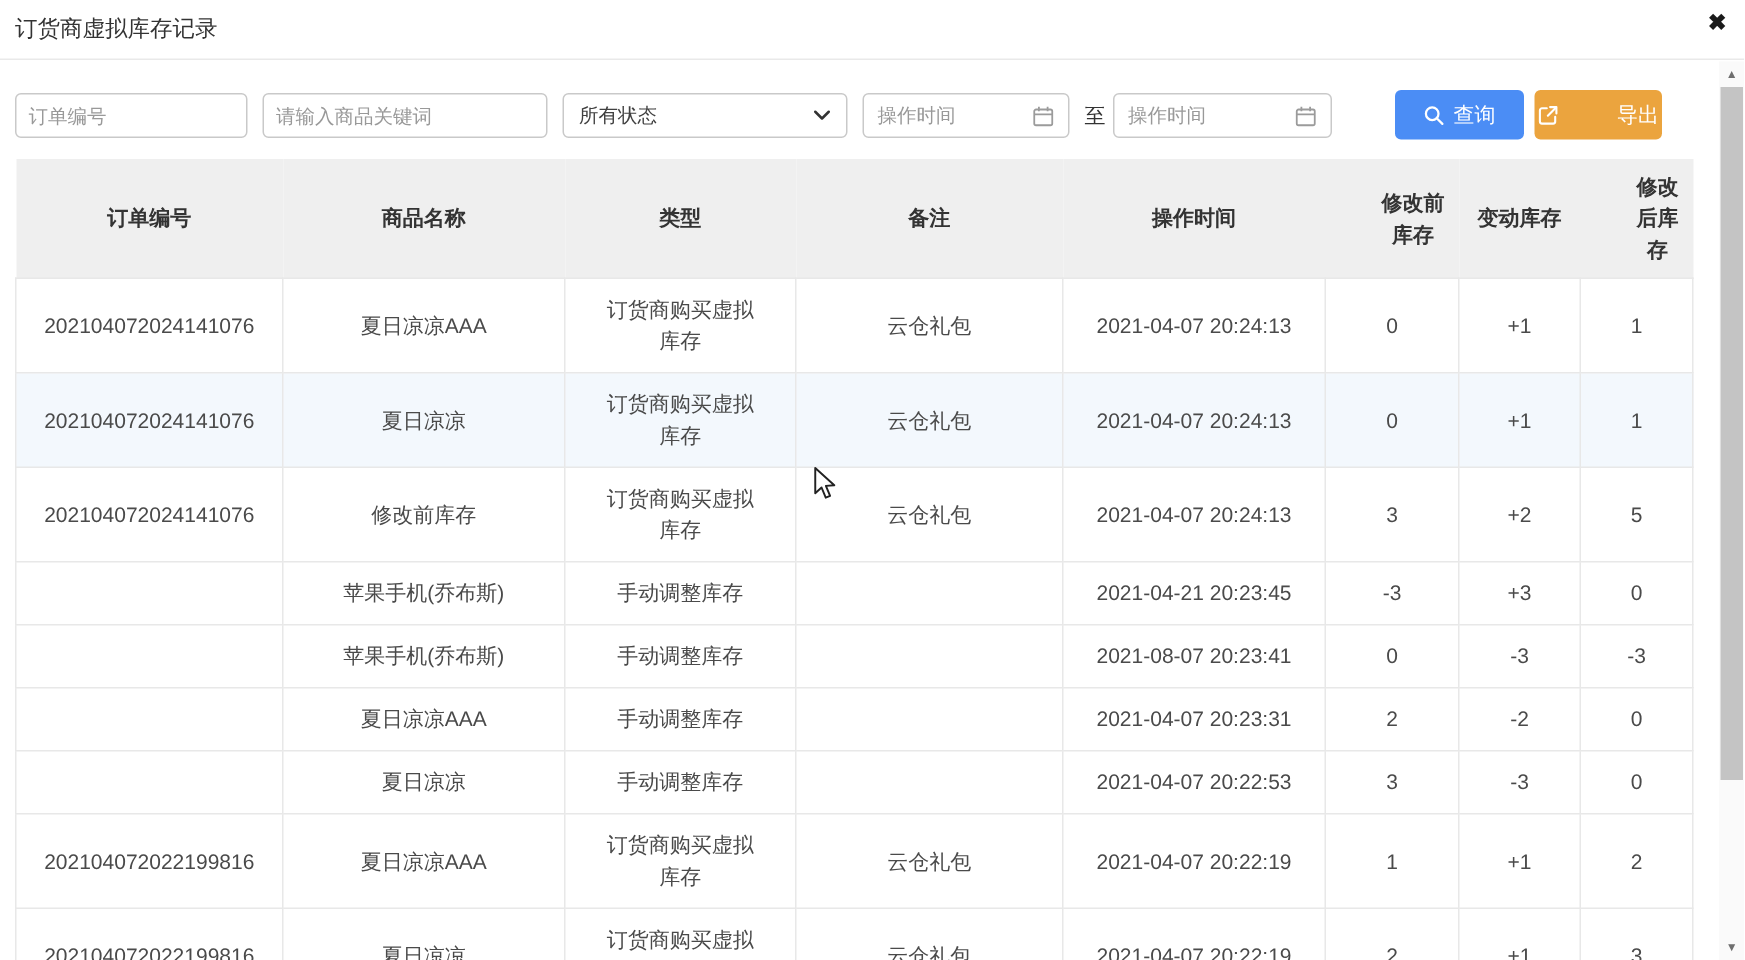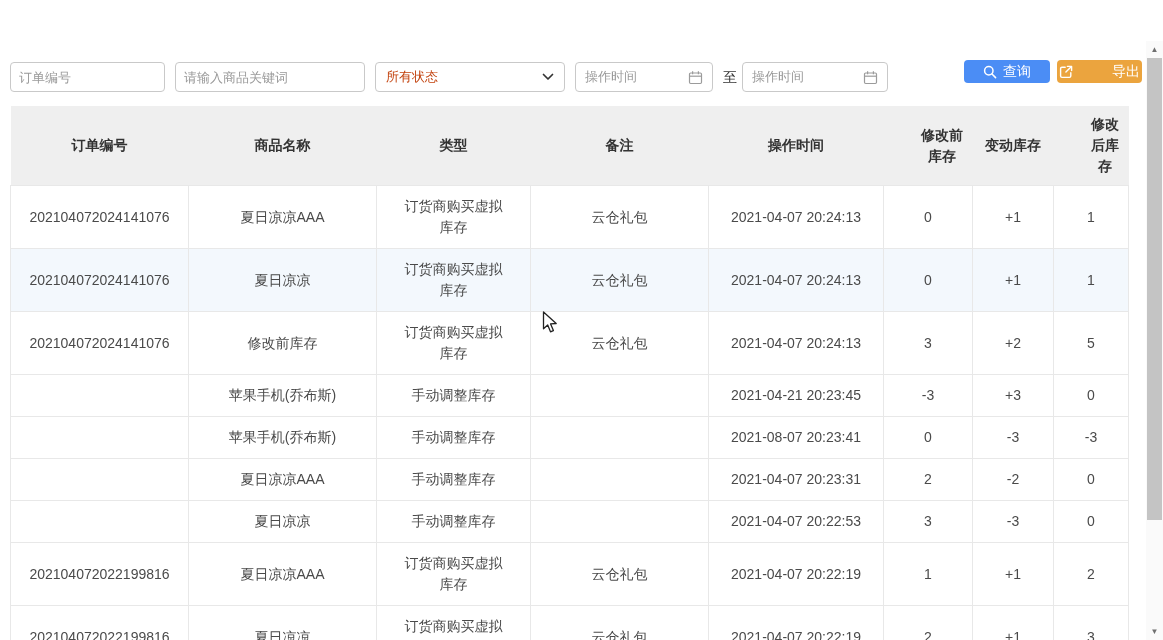--- a/index.html
+++ b/index.html
@@ -18,32 +18,32 @@
   .filters { position: absolute; top: 0; left: 0; width: 100%; height: 0; }
   .f-input { position: absolute; top: 62px; height: 30px; border: 1px solid #c9c9c9;
     border-radius: 4px; font-size: 13px; color: #555; padding: 0 8px; background: #fff;
     font-family: "Liberation Sans", sans-serif; }
   .f-input::placeholder { color: #999; opacity: 1; }
   #order-input  { left: 10px;  width: 155px; }
   #keyword-input{ left: 175px; width: 190px; }
   .f-select { position: absolute; top: 62px; left: 375px; width: 190px; height: 30px;
     border: 1px solid #c9c9c9; border-radius: 4px; background: #fff; display: flex;
     align-items: center; justify-content: space-between; padding: 0 10px; font-size: 13px;
-    color: #c2410c; cursor: pointer; }
+    color: #404040; cursor: pointer; }
   .date-box { position: absolute; top: 62px; height: 30px; border: 1px solid #c9c9c9;
     border-radius: 4px; background: #fff; display: flex; align-items: center;
     justify-content: space-between; padding: 0 9px; }
   #date-from { left: 575px; width: 138px; }
   #date-to   { left: 742px; width: 146px; }
   .date-ph { font-size: 13px; color: #999; }
   .to-label { position: absolute; top: 62px; left: 719px; width: 22px; height: 30px;
     line-height: 30px; text-align: center; font-size: 14px; color: #333; }
-  .btn { position: absolute; top: 60px; height: 23px; border: none; border-radius: 4px;
+  .btn { position: absolute; top: 60px; height: 33px; border: none; border-radius: 4px;
     color: #fff; font-size: 14px; display: flex; align-items: center; justify-content: center;
-    gap: 6px; cursor: pointer; font-family: "Liberation Sans", sans-serif; margin-left: 34px; }
+    gap: 6px; cursor: pointer; font-family: "Liberation Sans", sans-serif; }
   #search-btn { left: 930px;  width: 86px; background: #4b8df5; }
   #export-btn { left: 1023px; width: 85px; background: #eba43e; gap: 39px; }
 
   
   .table-wrap { position: absolute; top: 106px; left: 10px; width: 1118px; }
   table { border-collapse: collapse; table-layout: fixed; width: 1118px; }
   thead th { background: #efefef; font-size: 14px; font-weight: bold; color: #333;
     padding: 8px 6px; line-height: 21px; text-align: center; }
   .hdr-span { display: inline-block; }
   .hdr-narrow { max-width: 60px; margin-left: 28px; }
@@ -66,20 +66,24 @@
   
   .cursor { position: absolute; left: 542px; top: 311px; pointer-events: none; }
 
   .icon-svg { display: block; }
 </style>
 </head>
 <body>
 
 <div class="dialog">
 
+  <div class="dialog-header">
+    <span class="dialog-title">订货商虚拟库存记录</span>
+    <span class="dialog-close">✖</span>
+  </div>
 
   <div class="filters">
     <input id="order-input" class="f-input" type="text" placeholder="订单编号" style="">
     <input id="keyword-input" class="f-input" type="text" placeholder="请输入商品关键词" style="">
 
     <div class="f-select">
       <span>所有状态</span>
       <span>
         <svg class="icon-svg" width="12" height="8" viewBox="0 0 12 8">
           <polyline points="1.5,1.5 6,6 10.5,1.5" fill="none" stroke="#333" stroke-width="1.7" stroke-linecap="round" stroke-linejoin="round"></polyline>

